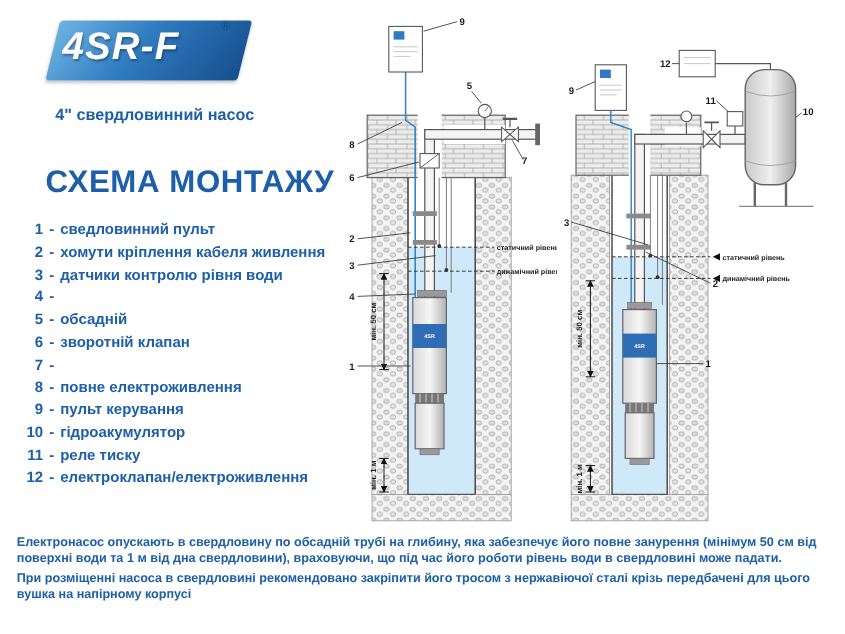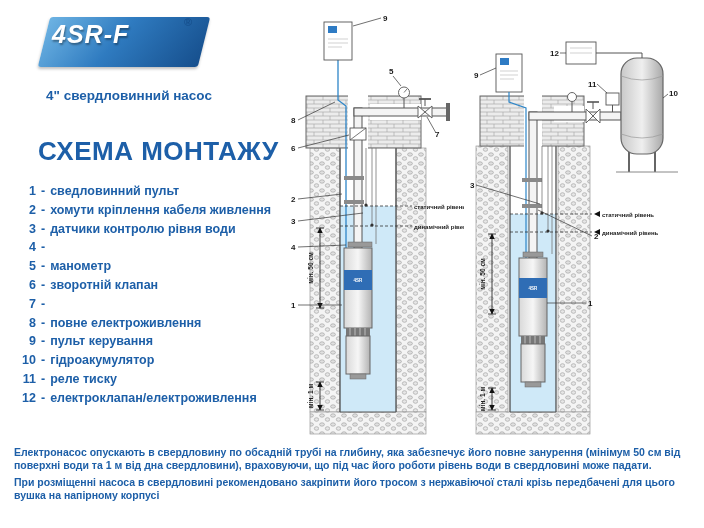--- a/index.html
+++ b/index.html
@@ -6,21 +6,21 @@
   html,body { background:#fff; }
   #page { position:relative; width:704px; height:528px; background:#ffffff;
           font-family:"Liberation Sans", sans-serif; overflow:hidden; }
 
   
   .logo { position:absolute; left:36px; top:14px; width:180px; height:66px; }
   .logo-band { position:absolute; left:8px; top:3px; width:160px; height:50px;
                background:linear-gradient(120deg,#6db3e3 0%,#2f7bc0 45%,#164f8d 100%);
                transform:skewX(-14deg); border-radius:3px; box-shadow:0 2px 3px rgba(0,0,0,.25); }
   .logo-text { position:absolute; left:16px; top:6px; font-style:italic; font-weight:bold;
-               font-size:25px; color:#fff; letter-spacing:1px; text-shadow:1px 2px 2px rgba(0,0,0,.35); }
+               font-size:32px; color:#fff; letter-spacing:1px; text-shadow:1px 2px 2px rgba(0,0,0,.35); }
   .logo-reg { position:absolute; left:148px; top:2px; font-size:11px; color:#164f8d; font-weight:bold; }
   .subtitle { position:absolute; left:46px; top:88px; color:#1d5fa8; font-weight:bold; font-size:13.5px; }
   .title    { position:absolute; left:38px; top:136px; color:#1d5fa8; font-weight:bold;
               font-size:26px; letter-spacing:.5px; }
 
   
   .legend { position:absolute; left:14px; top:182px; width:278px; }
   .legend-row { display:flex; align-items:baseline; color:#1d5fa8; font-weight:bold;
                 font-size:12.5px; line-height:18.8px; }
   .legend-num { width:22px; text-align:right; flex:0 0 auto; }
@@ -79,21 +79,21 @@
         <span class="legend-sep">-</span>
         <span class="legend-label">датчики контролю рівня води</span>
       </div>
     <div class="legend-row">
         <span class="legend-num">4</span>
         <span class="legend-sep">-</span>
       </div>
     <div class="legend-row">
         <span class="legend-num">5</span>
         <span class="legend-sep">-</span>
-        <span class="legend-label">манометр</span>
+        <span class="legend-label">обсадній</span>
       </div>
     <div class="legend-row">
         <span class="legend-num">6</span>
         <span class="legend-sep">-</span>
         <span class="legend-label">зворотній клапан</span>
       </div>
     <div class="legend-row">
         <span class="legend-num">7</span>
         <span class="legend-sep">-</span>
       </div>

